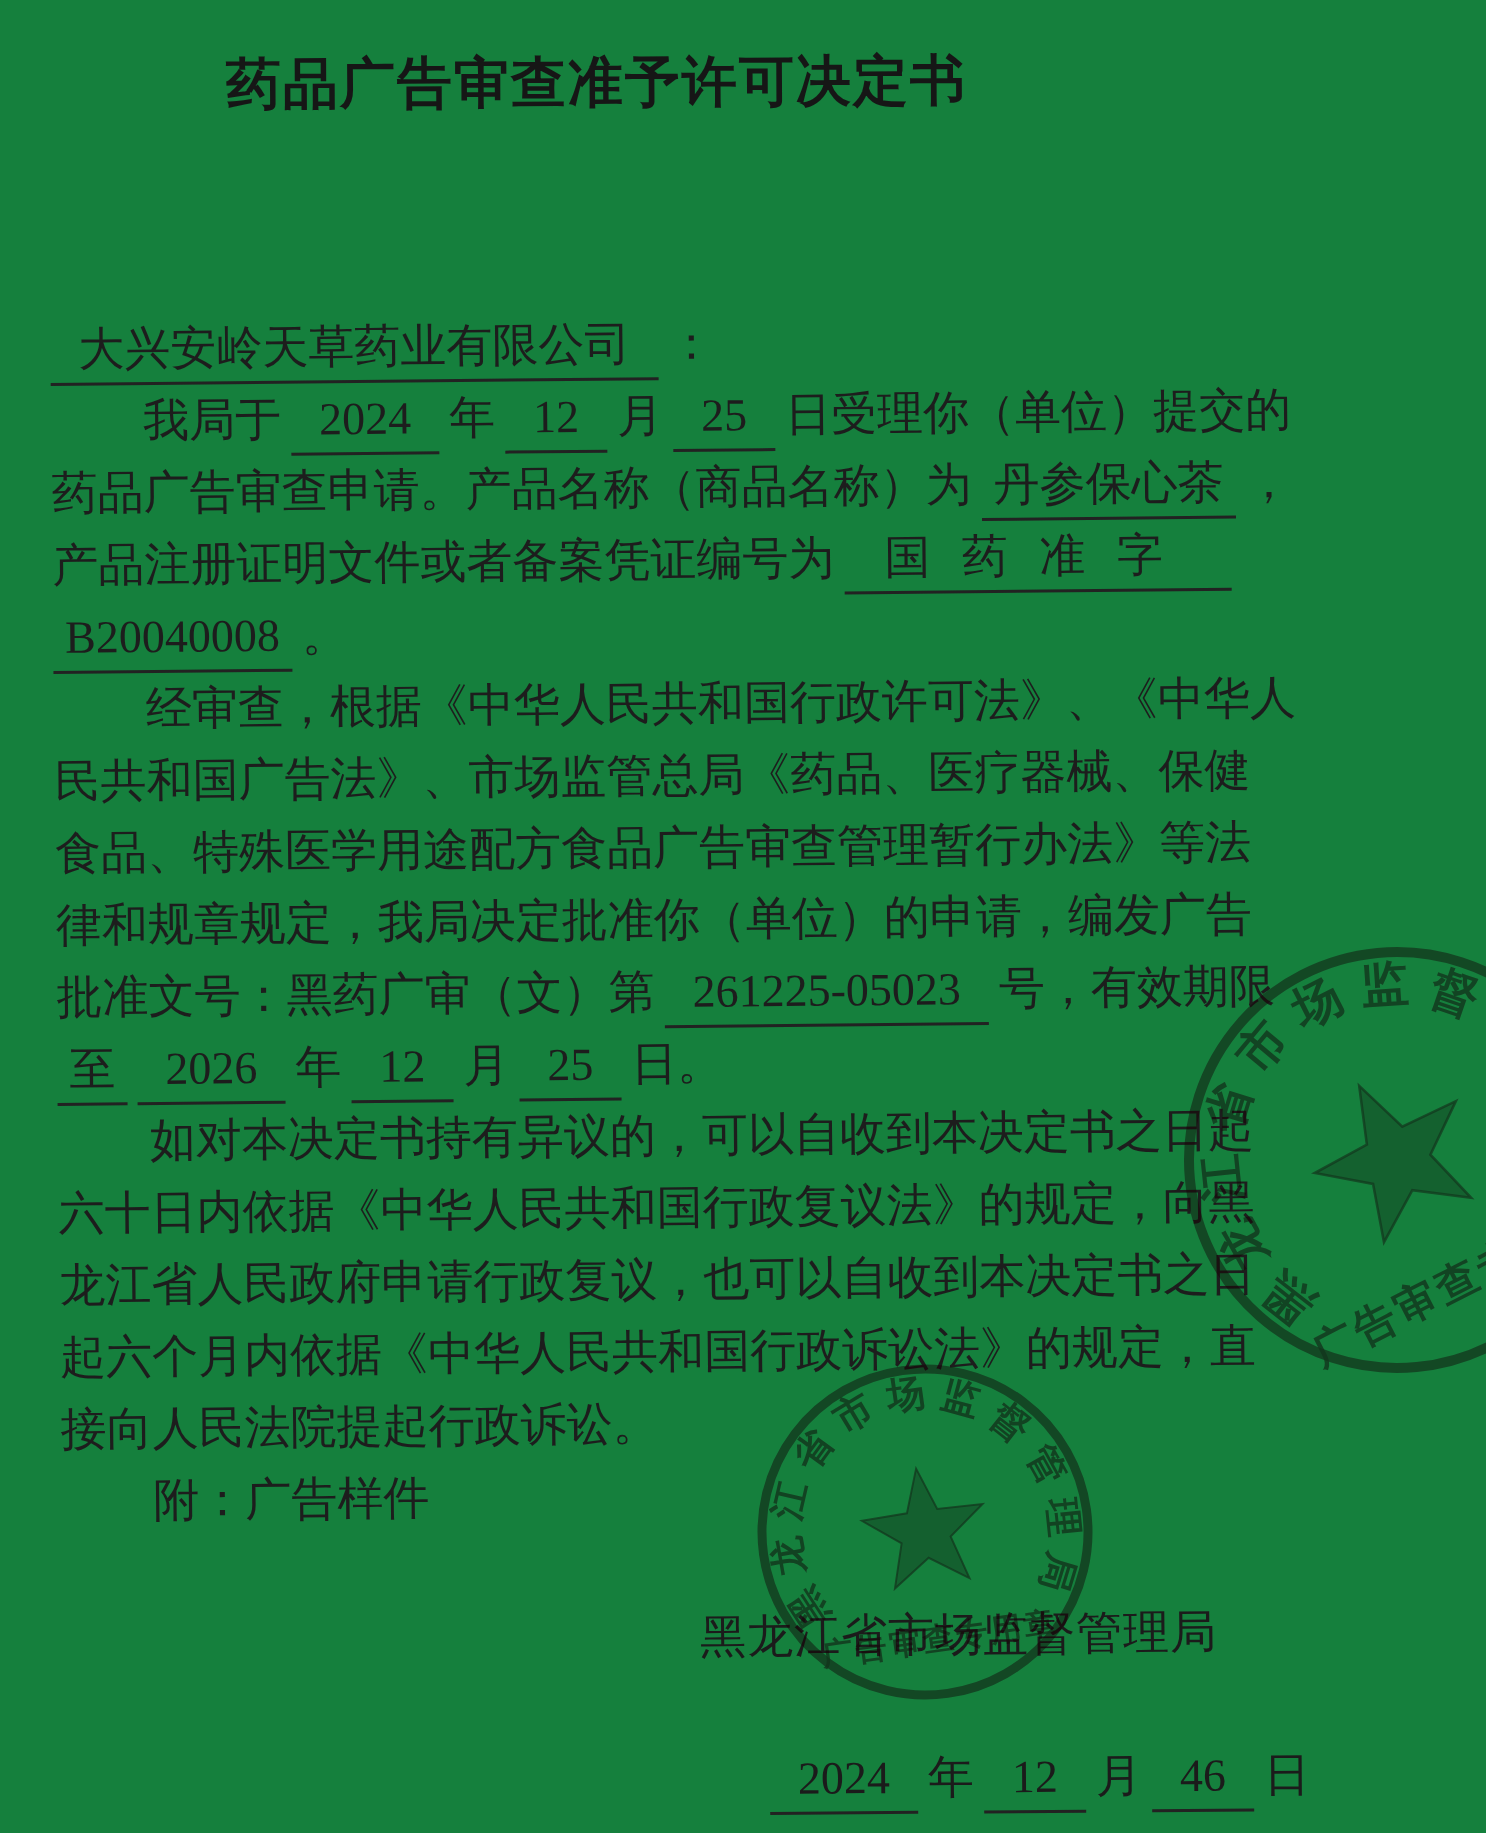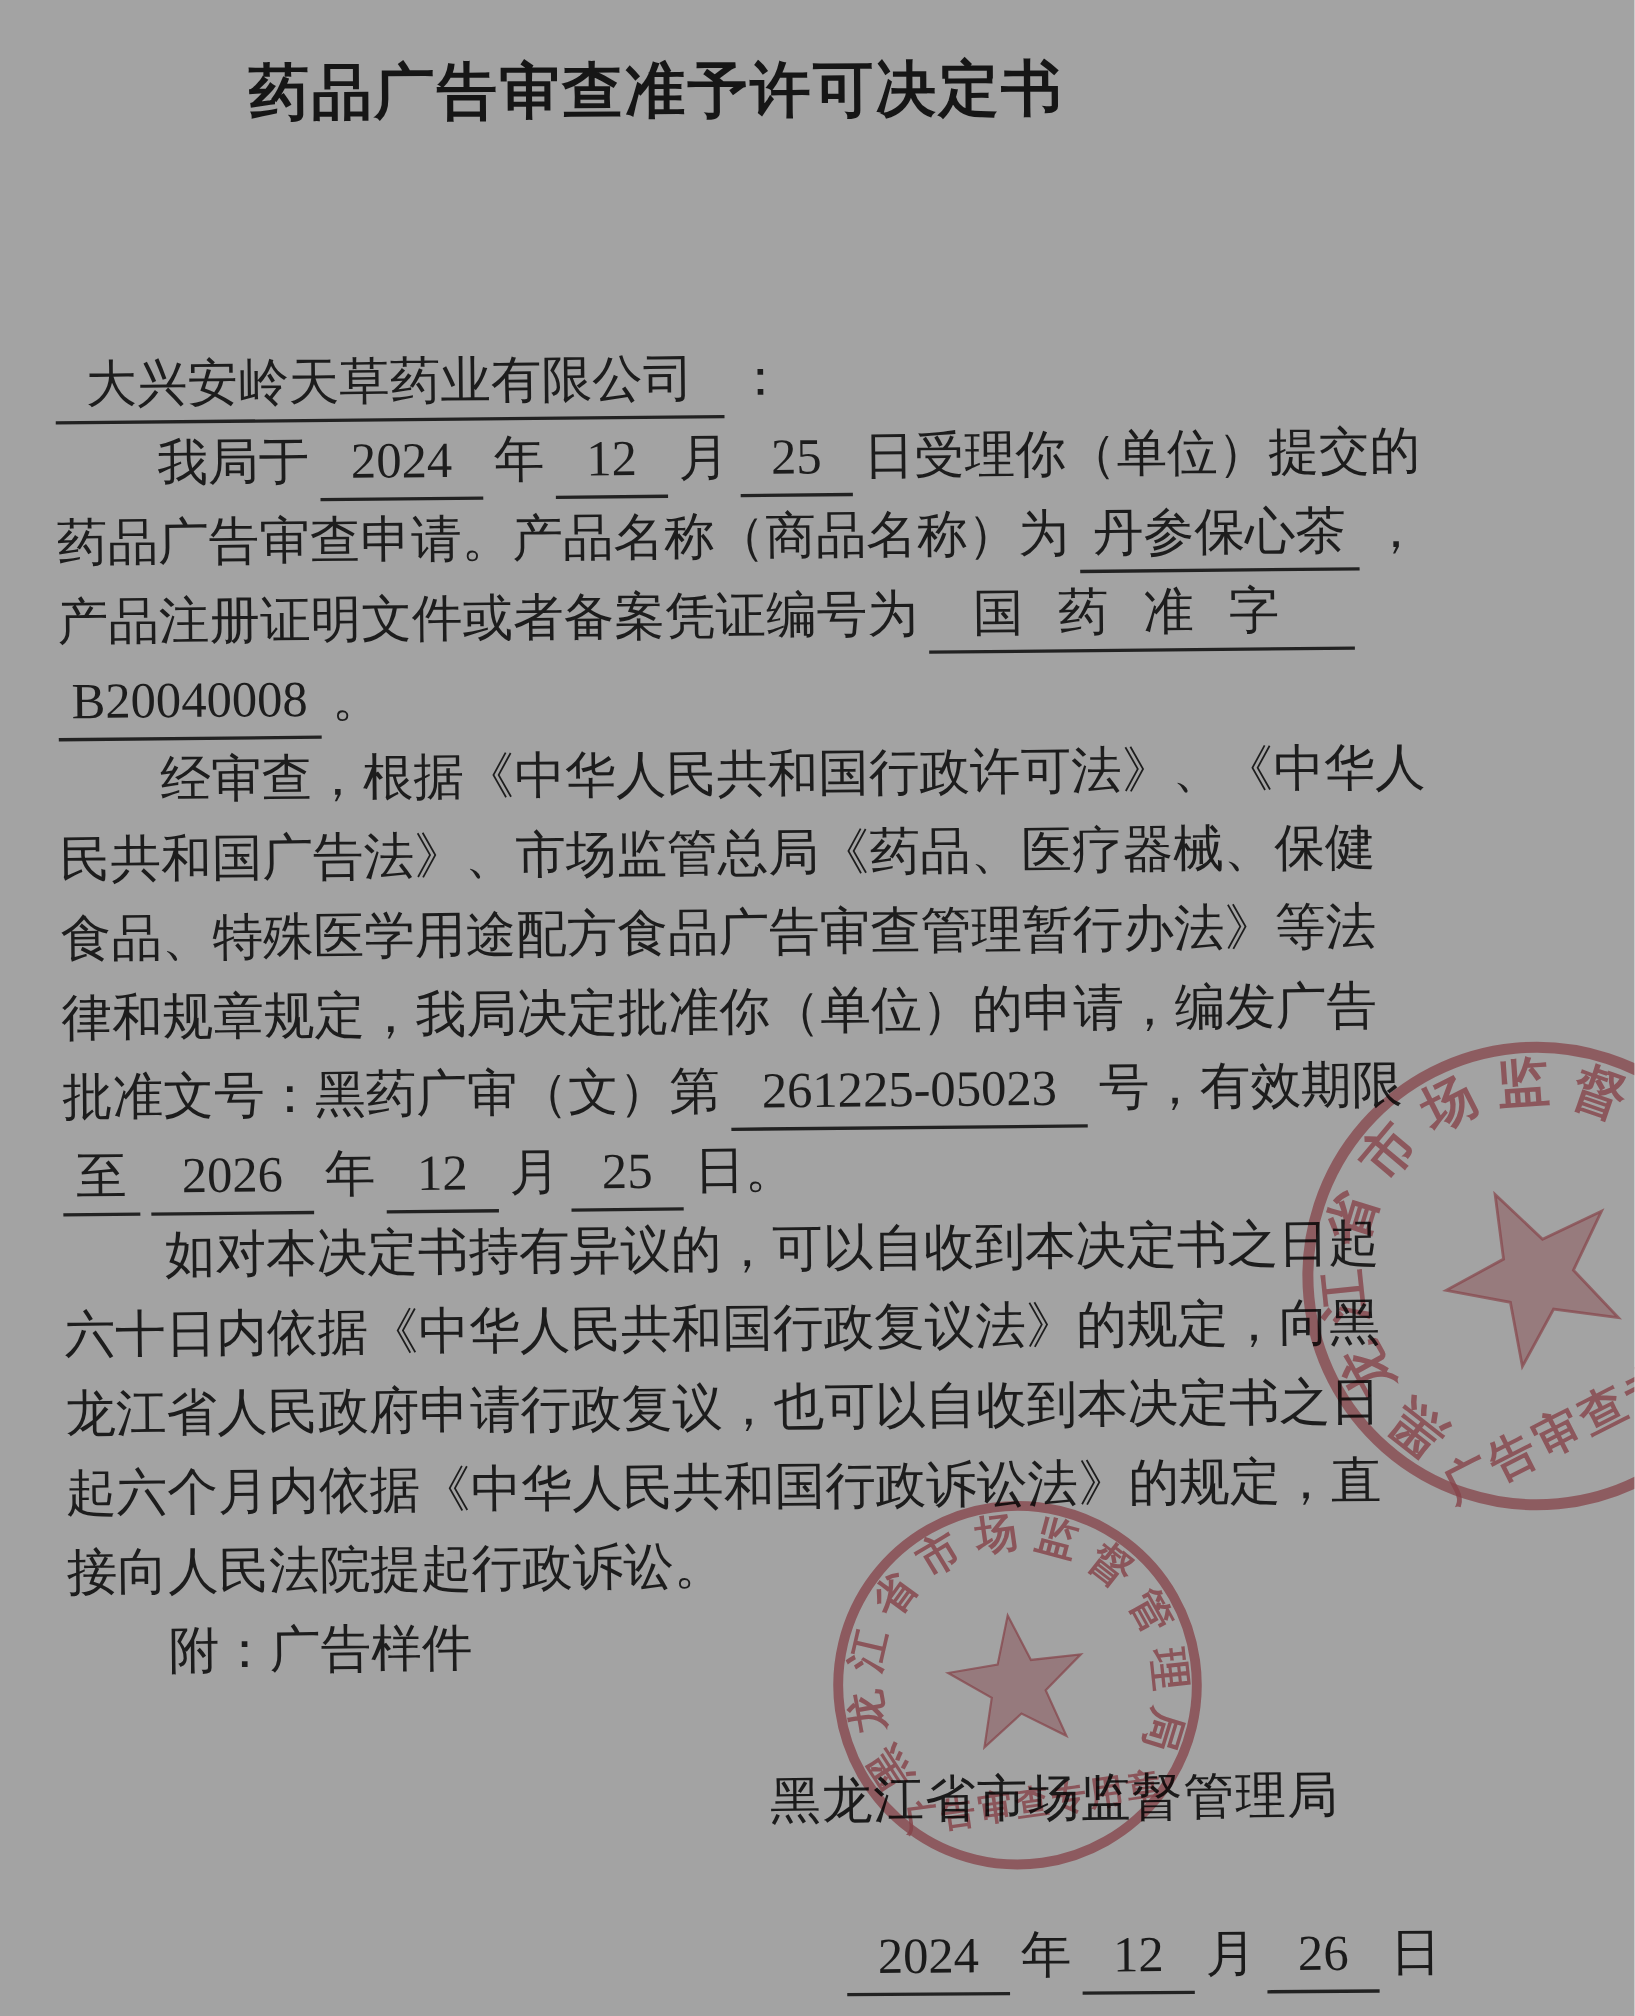--- a/index.html
+++ b/index.html
@@ -1,19 +1,19 @@
 <!DOCTYPE html>
 <html><head>
 <meta charset="utf-8">
 <style>
   html,body{margin:0;padding:0;background:#e8e8e8;}
   #page{
     position:relative;
     width:1486px;height:1833px;
-    background:#a3a3a3;
+    background:#15803d;
     overflow:hidden;
     font-family:"Liberation Serif","DejaVu Serif",serif;
     color:#1d1d1d;
   }
   
   .doc-title{
     position:absolute;left:226px;top:46px;
     font-size:55px;font-weight:700;letter-spacing:2px;
     color:#161616;white-space:nowrap;
     transform:rotate(-.3deg);
@@ -81,21 +81,21 @@
       <div class="line indent"><span class="seg">如对本决定书持有异议的，可以自收到本决定书之日起</span></div>
       <div class="line"><span class="seg">六十日内依据《中华人民共和国行政复议法》的规定，向黑</span></div>
       <div class="line"><span class="seg">龙江省人民政府申请行政复议，也可以自收到本决定书之日</span></div>
       <div class="line"><span class="seg">起六个月内依据《中华人民共和国行政诉讼法》的规定，直</span></div>
       <div class="line"><span class="seg">接向人民法院提起行政诉讼。</span></div>
       <div class="line indent"><span class="seg">附：广告样件</span></div>
     </div>
 
   <div class="signature">黑龙江省市场监督管理局</div>
 
-  <div class="date-line"><span class="seg u w">2024</span><span class="seg">年</span><span class="seg u w">12</span><span class="seg">月</span><span class="seg u w">26</span><span class="seg">日</span></div>
+  <div class="date-line"><span class="seg u w">2024</span><span class="seg">年</span><span class="seg u w">12</span><span class="seg">月</span><span class="seg u w">46</span><span class="seg">日</span></div>
 
   <svg id="seal-center" class="seal" width="360" height="360" viewBox="-180 -180 360 360" style="--seal-color: #c9515c;">
     <circle class="ring" cx="0" cy="0" r="163" stroke-width="9"></circle>
     <polygon class="star" points="0,-64 15.28,-21.03 60.87,-19.78 24.73,8.03 37.62,51.78 0,26 -37.62,51.78 -24.73,8.03 -60.87,-19.78 -15.28,-21.03"></polygon>
     <g class="arc-g">
         <text x="-114.2" y="53.2" font-size="38" text-anchor="middle" transform="rotate(-115.0 -114.2 53.2)">黑</text>
         <text x="-125.9" y="4.4" font-size="38" text-anchor="middle" transform="rotate(-92.0 -125.9 4.4)">龙</text>
         <text x="-117.6" y="-45.2" font-size="38" text-anchor="middle" transform="rotate(-69.0 -117.6 -45.2)">江</text>
         <text x="-90.6" y="-87.5" font-size="38" text-anchor="middle" transform="rotate(-46.0 -90.6 -87.5)">省</text>
         <text x="-49.2" y="-116.0" font-size="38" text-anchor="middle" transform="rotate(-23.0 -49.2 -116.0)">市</text>

